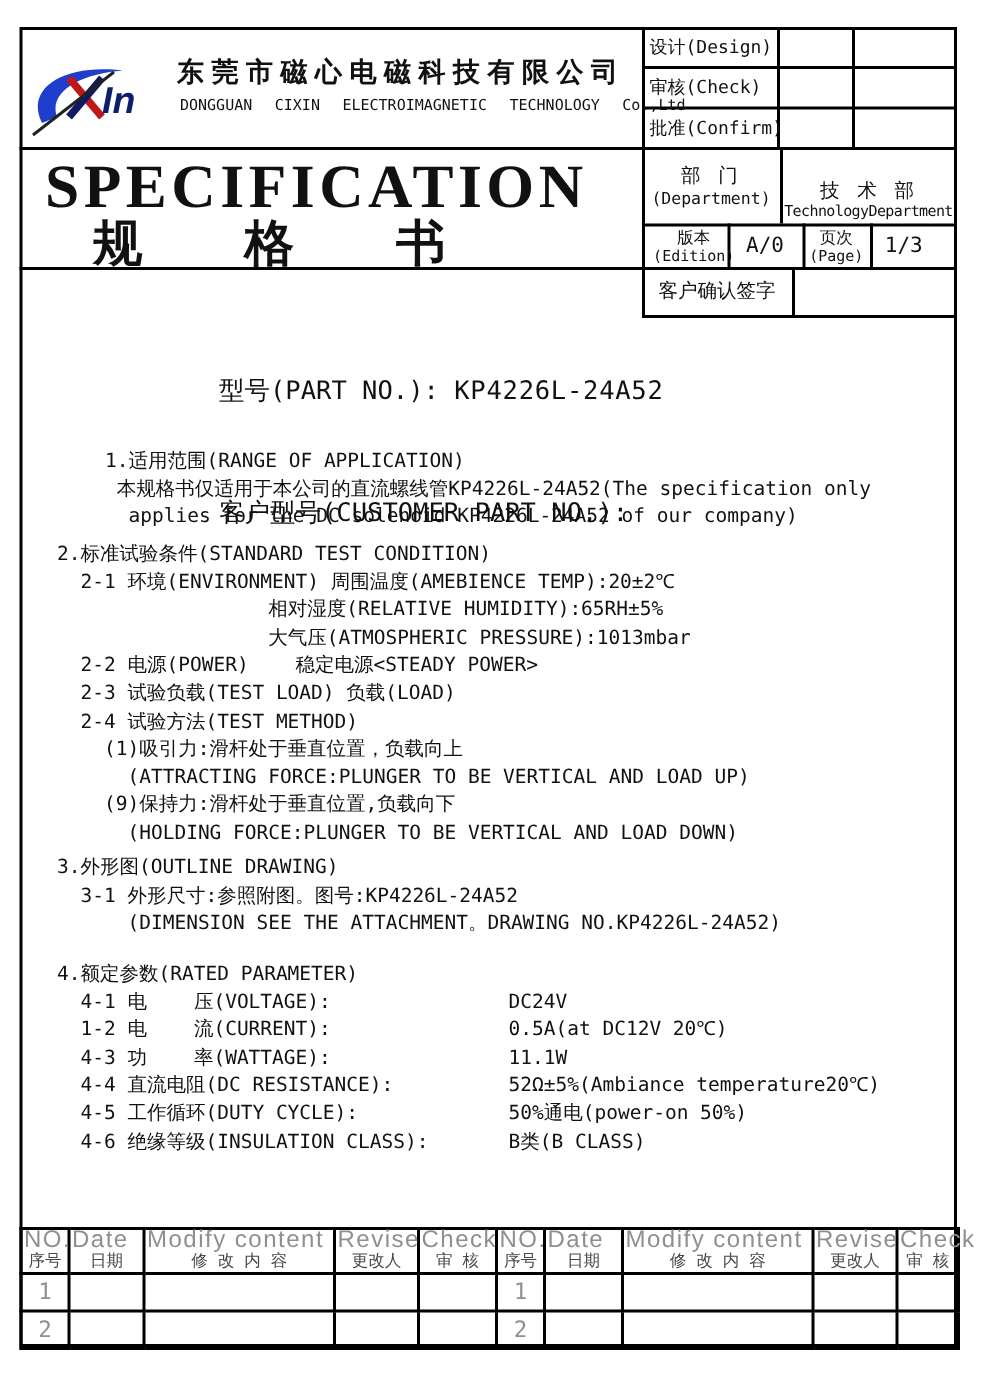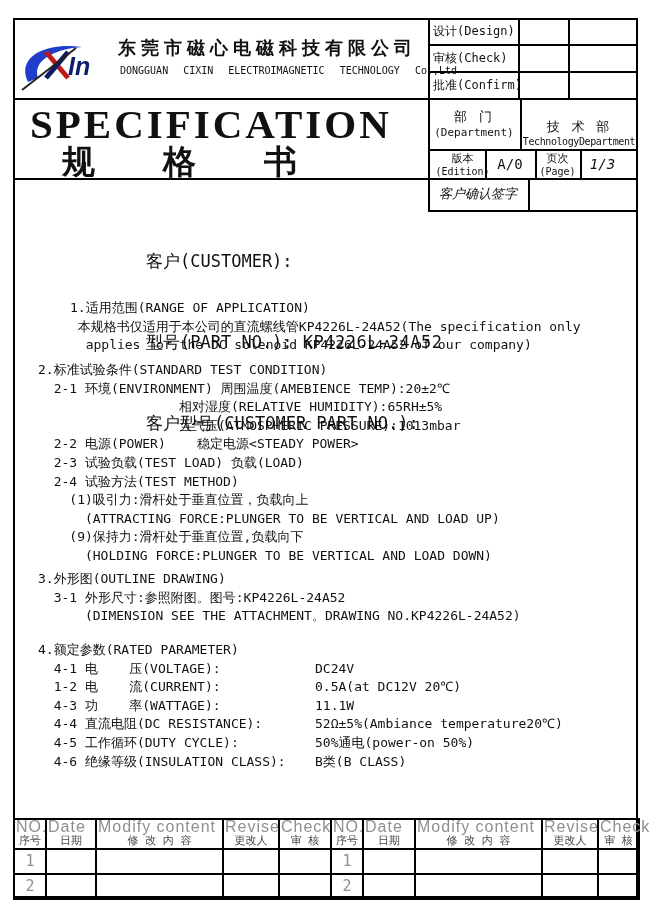--- a/index.html
+++ b/index.html
@@ -32,21 +32,21 @@
   .cell .en-sm { font-size:10px; white-space:nowrap; }
   .cell .val { font-size:14px; white-space:nowrap; }
 
   
   .customer { position:absolute; left:146px; top:194px; font-size:17px; line-height:27px; white-space:pre; }
   .partno { letter-spacing:0.5px; }
 
   
   .sec { position:absolute; left:38px; font-size:13px; line-height:18.6px; }
   .sec .ln { white-space:pre; }
-  .s4row { display:flex; }
+  .s4row { display:flex;gap:24px; }
   .s4label { width:277px; white-space:pre; }
   .s4value { white-space:pre; }
 
   
   table.rev { position:absolute; left:13px; top:818px; width:625px; border-collapse:collapse; table-layout:fixed; }
   table.rev td { border:2px solid #000; padding:0; vertical-align:top; }
   .hwrap { position:relative; height:28px; }
   .hen { position:absolute; left:1px; top:-2px; z-index:2; font-family:"Liberation Sans","DejaVu Sans",sans-serif; font-weight:400; font-size:16px; letter-spacing:1px; color:#8f8f8f; white-space:nowrap; }
   .hcn { position:absolute; bottom:0; left:0; width:100%; text-align:center; font-size:11px; color:#474747; white-space:nowrap; }
   .revrow td { height:25px; }
@@ -105,30 +105,29 @@
     <span class="en-sm" style="font-size:11px;">版本</span>
     <span class="en-sm">(Edition)</span>
   </div>
   <div class="cell" style="left:487px;top:150px;width:46px;height:27px;">
     <span class="val">A/0</span>
   </div>
   <div class="cell" style="left:537px;top:150px;width:41px;height:27px;">
     <span class="en-sm" style="font-size:11px;">页次</span>
     <span class="en-sm">(Page)</span>
   </div>
-  <div class="cell" style="left:582px;top:150px;width:41px;height:27px;font-style:italic;">
+  <div class="cell" style="left:582px;top:150px;width:41px;height:27px;">
     <span class="val">1/3</span>
   </div>
   <div class="cell" style="left:430px;top:179px;width:96px;height:30px;">
-    <span class="cn" style="letter-spacing:0;font-style:italic;">客户确认签字</span>
+    <span class="cn" style="letter-spacing:0;">客户确认签字</span>
   </div>
   <div class="cell" style="left:530px;top:179px;width:106px;height:30px;"></div>
 
   <div class="customer">
-    <div class="ln">客户(CUSTOMER):</div>
     <div class="ln"><span>型号(PART NO.): </span><span class="partno">KP4226L-24A52</span></div>
     <div class="ln">客户型号(CUSTOMER PART NO.):</div>
   </div>
 
   <div class="sec" style="top:299px;margin-left:32px;">
     <div class="ln">1.适用范围(RANGE OF APPLICATION)</div>
     <div class="ln"> 本规格书仅适用于本公司的直流螺线管KP4226L-24A52(The specification only</div>
     <div class="ln">  applies for the DC solenoid KP4226L-24A52 of our company)</div>
   </div>
 

